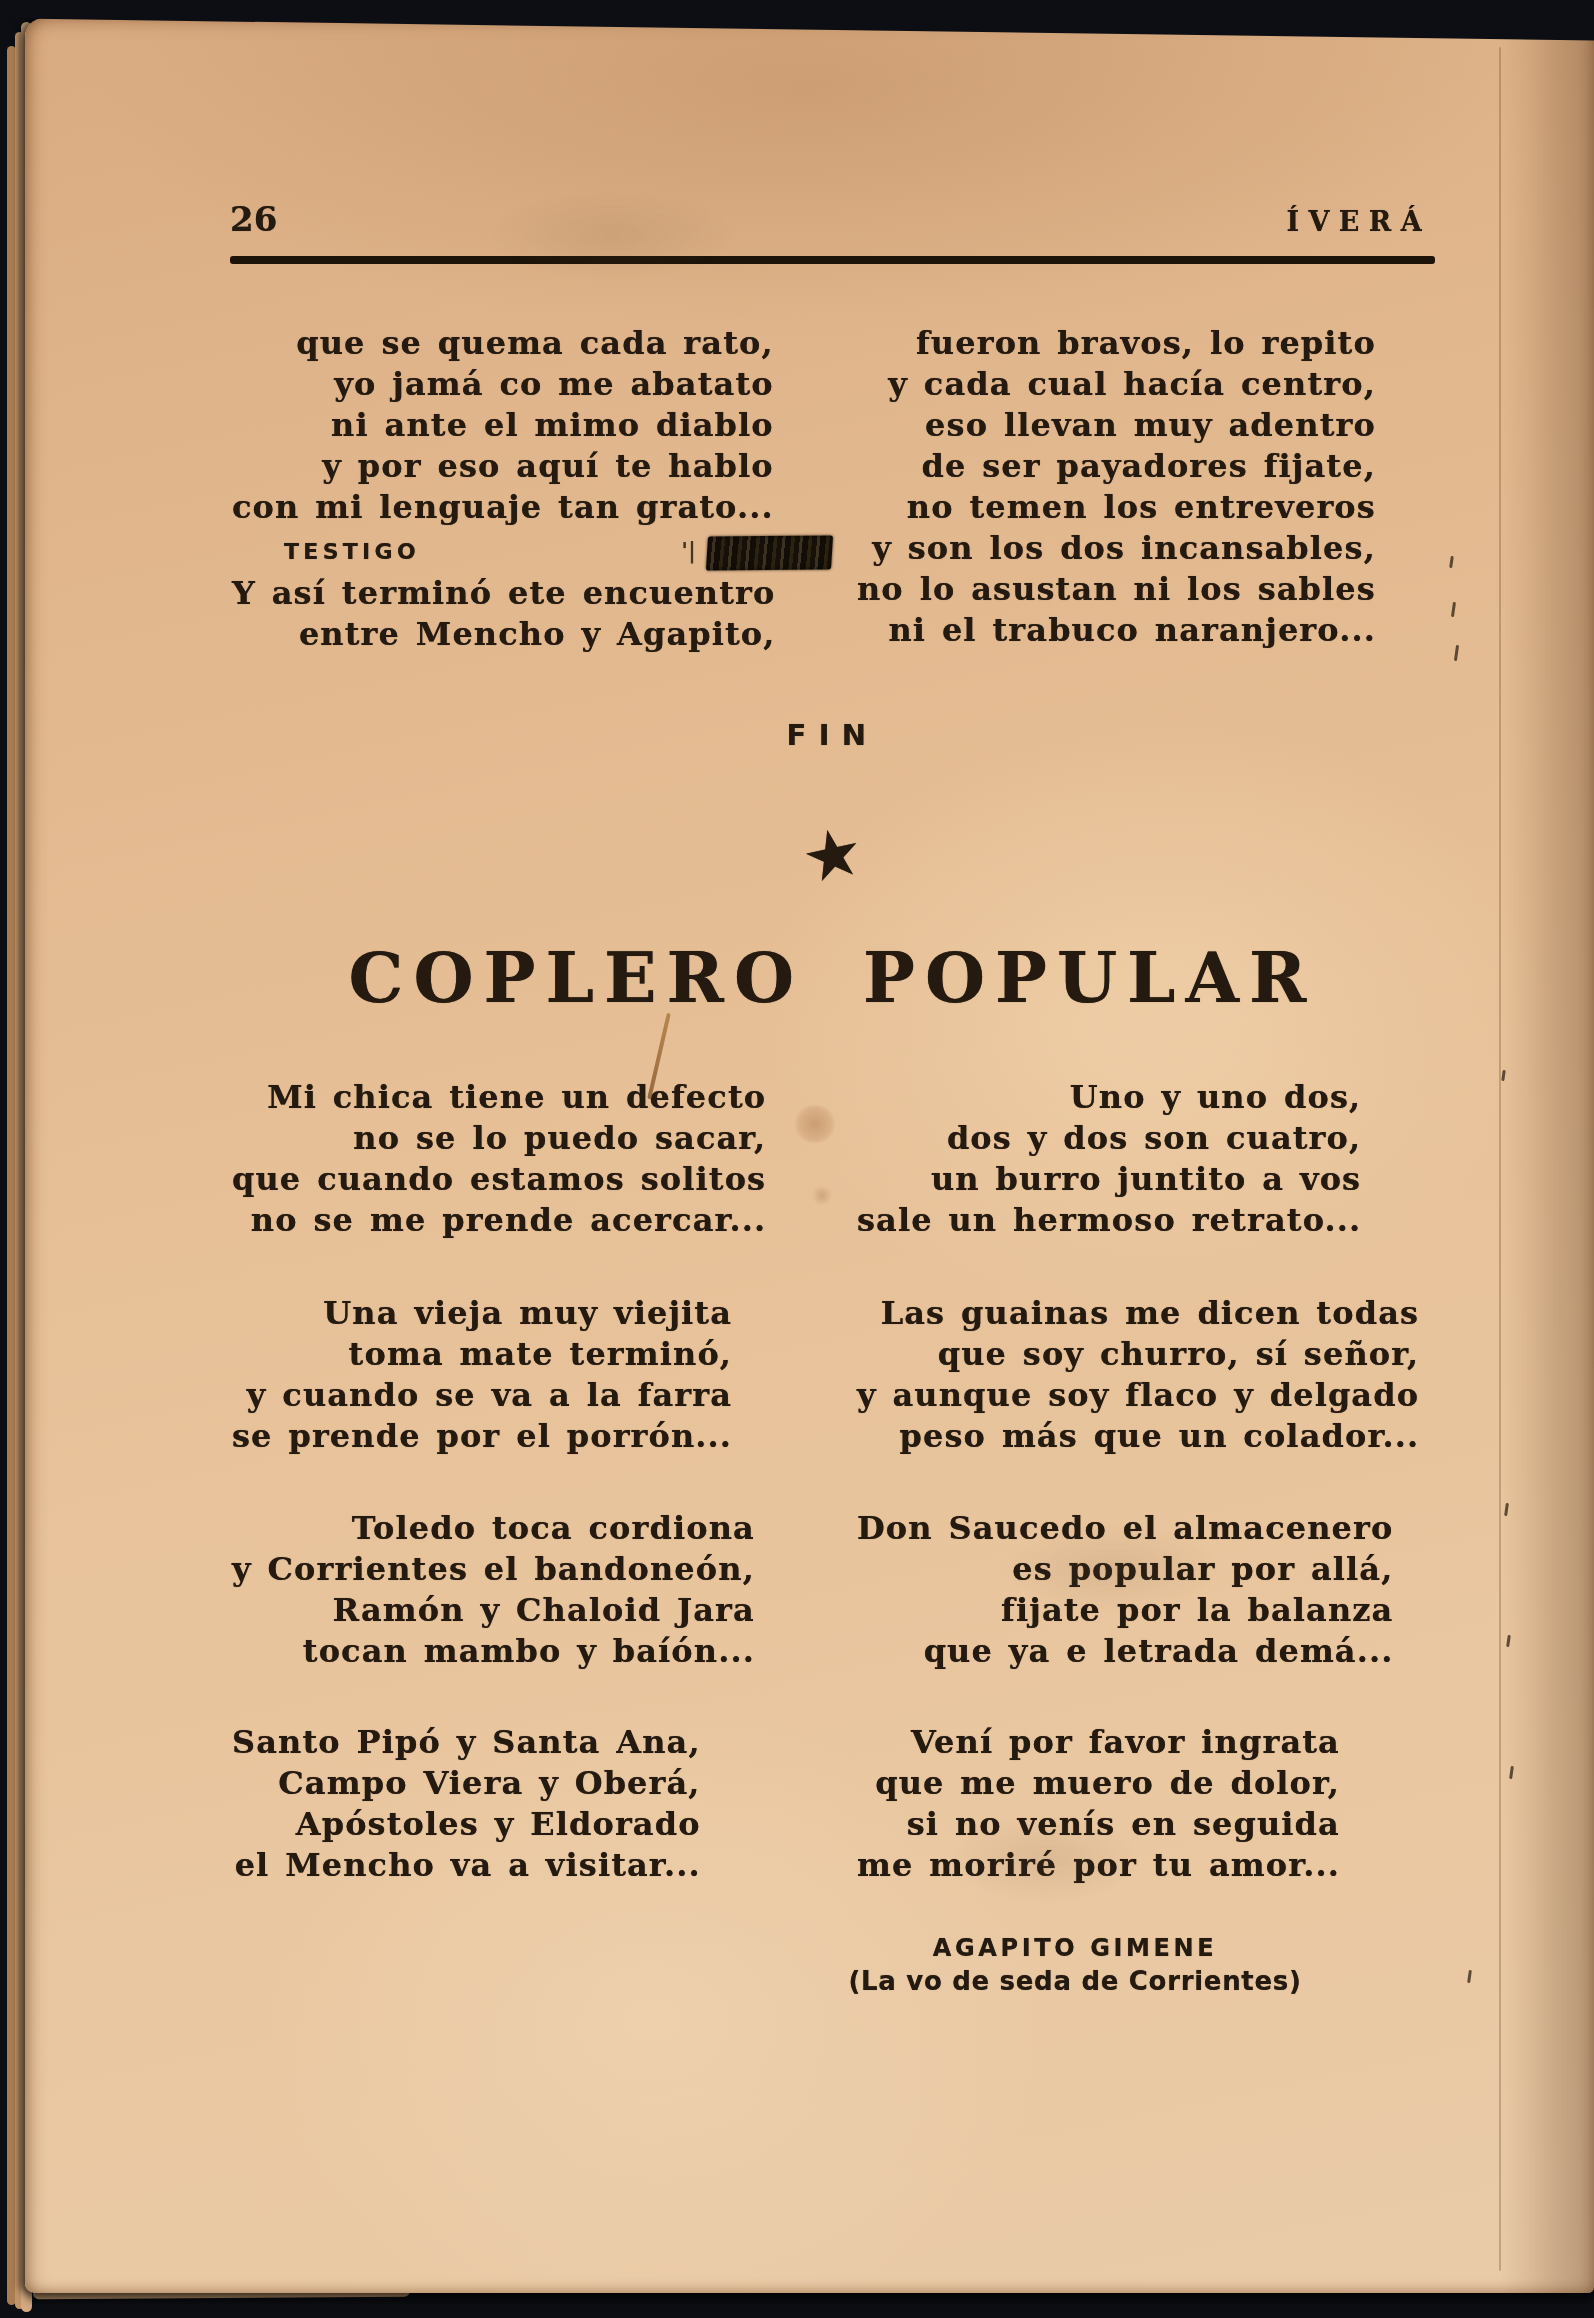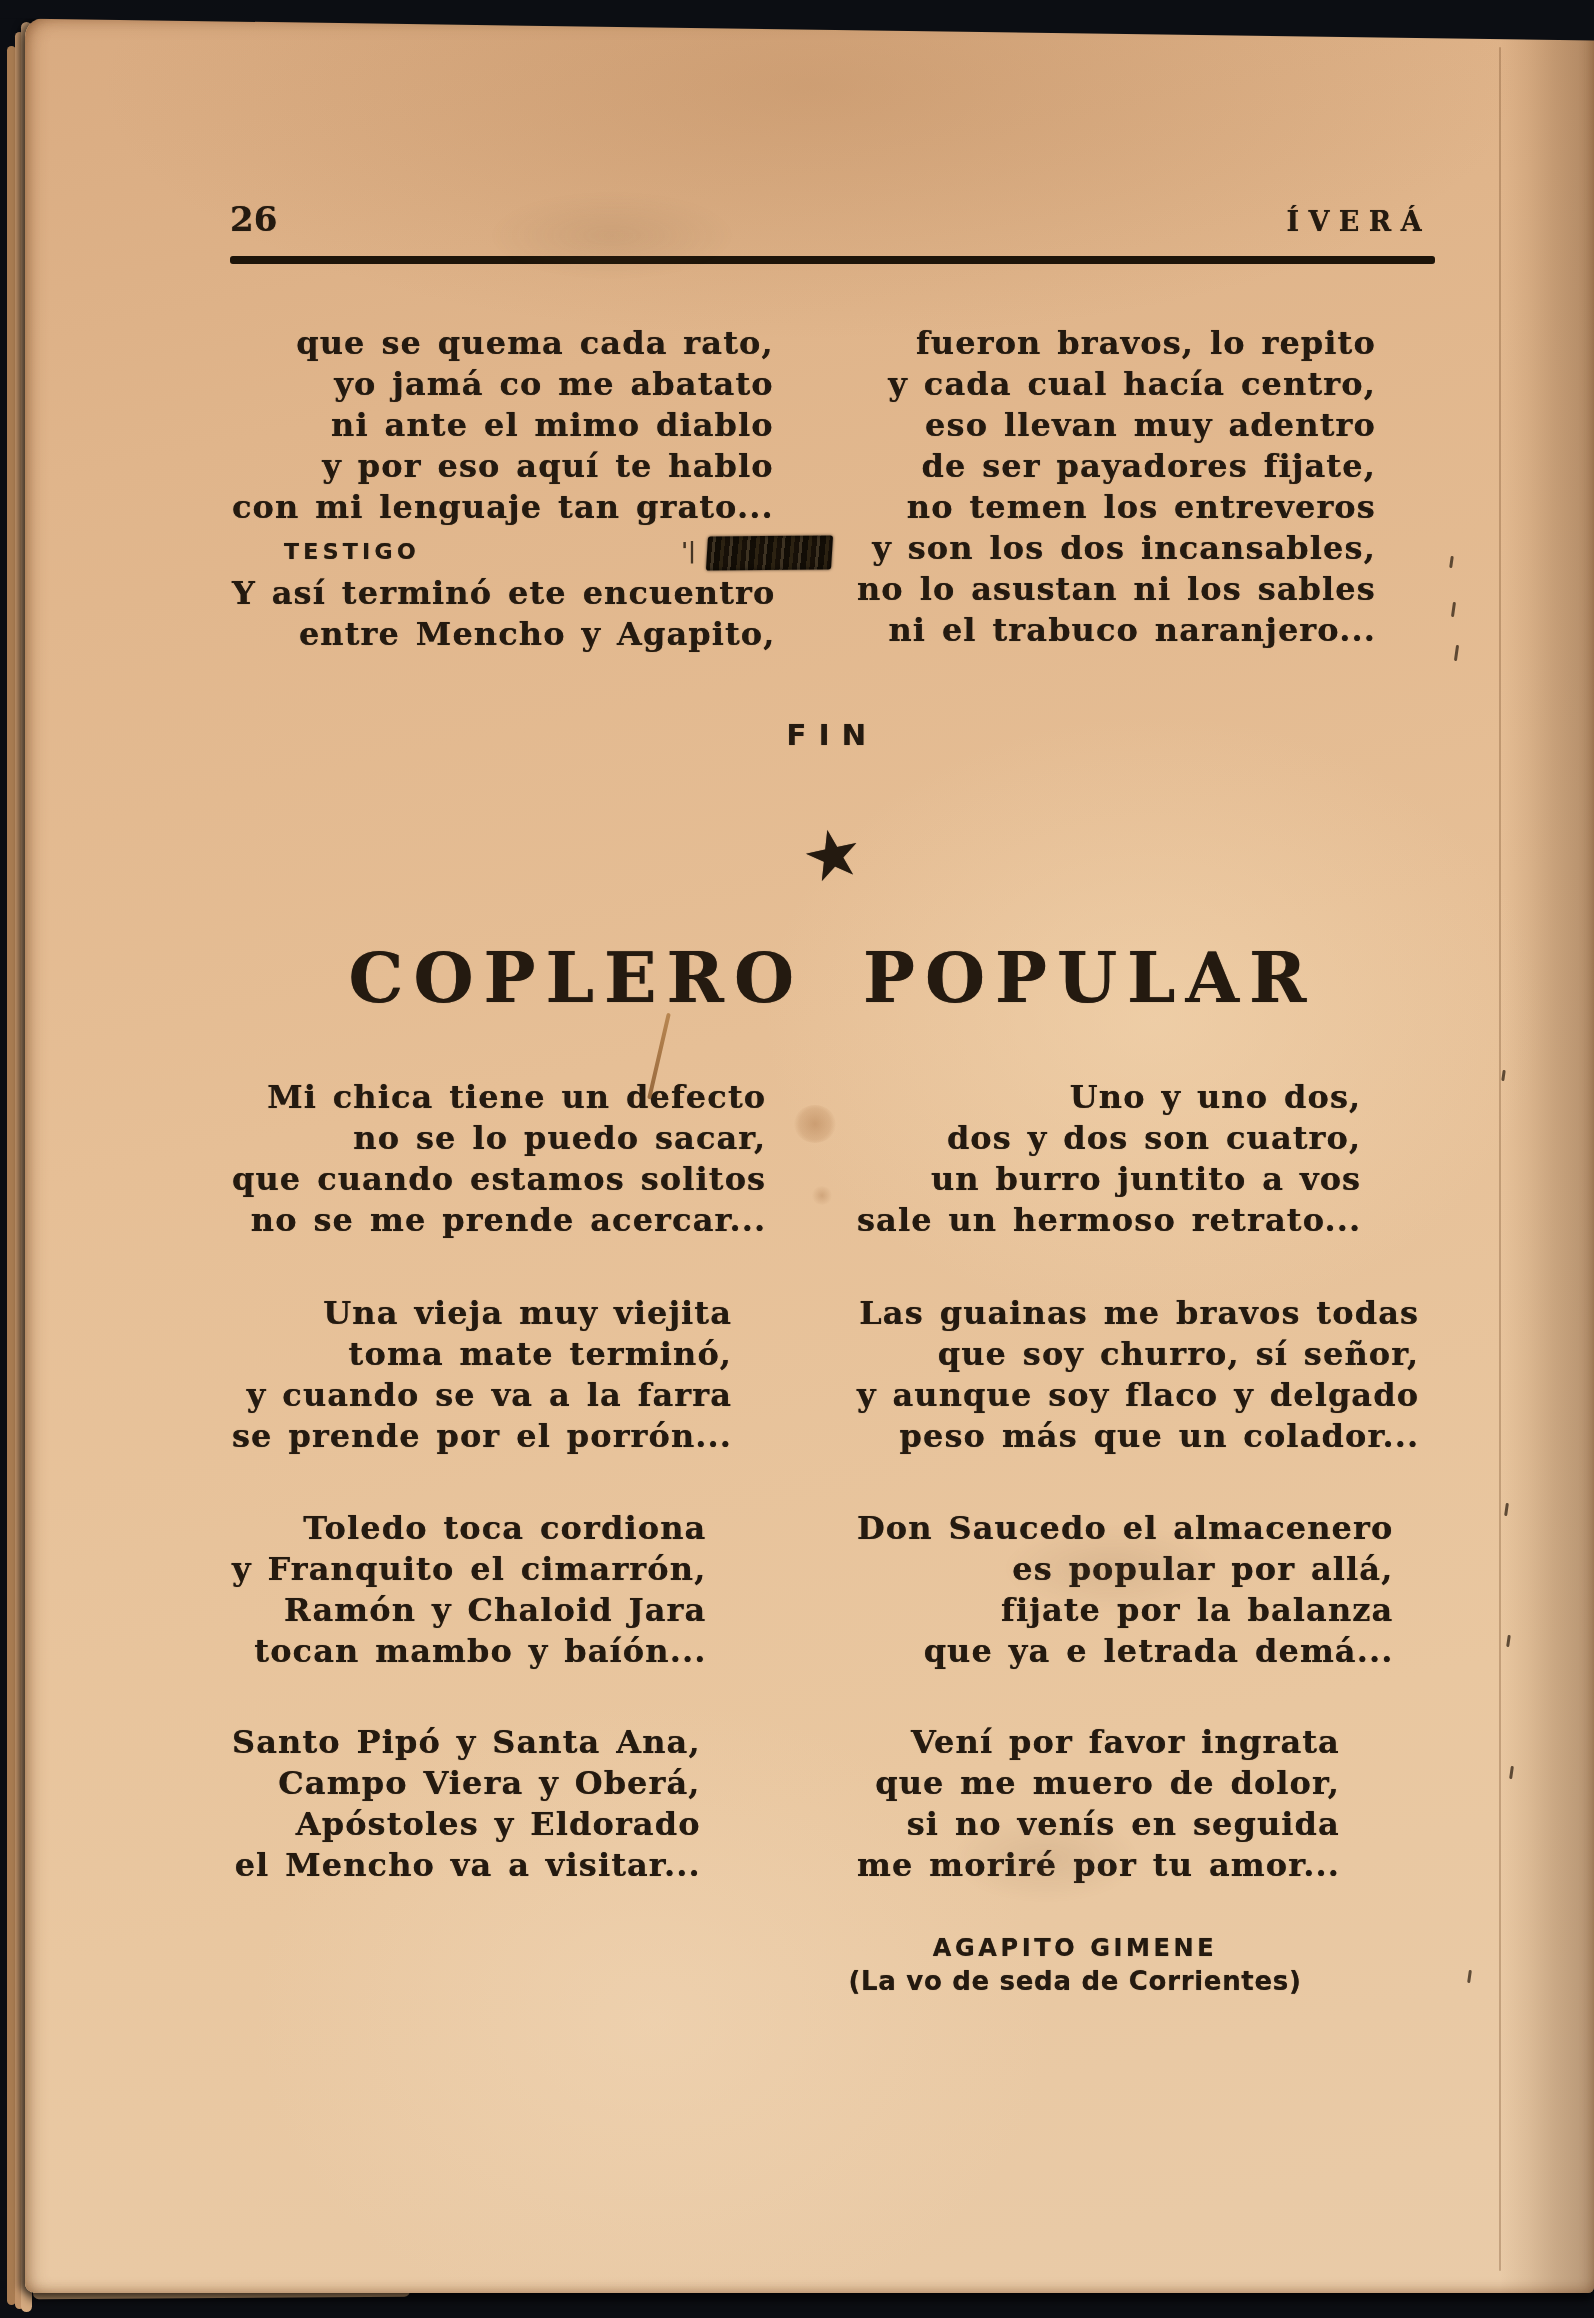--- a/index.html
+++ b/index.html
@@ -168,29 +168,29 @@
       <div class="vline ink">sale un hermoso retrato...</div>
     </div>
 
     <div class="stanza" style="left:207px;top:1275px;">
       <div class="vline ink">Una vieja muy viejita</div>
       <div class="vline ink">toma mate terminó,</div>
       <div class="vline ink">y cuando se va a la farra</div>
       <div class="vline ink">se prende por el porrón...</div>
     </div>
     <div class="stanza" style="left:832px;top:1275px;">
-      <div class="vline ink">Las guainas me bravos todas</div>
+      <div class="vline ink">Las guainas me dicen todas</div>
       <div class="vline ink">que soy churro, sí señor,</div>
       <div class="vline ink">y aunque soy flaco y delgado</div>
       <div class="vline ink">peso más que un colador...</div>
     </div>
 
     <div class="stanza" style="left:207px;top:1490px;">
       <div class="vline ink">Toledo toca cordiona</div>
-      <div class="vline ink">y Franquito el cimarrón,</div>
+      <div class="vline ink">y Corrientes el bandoneón,</div>
       <div class="vline ink">Ramón y Chaloid Jara</div>
       <div class="vline ink">tocan mambo y baíón...</div>
     </div>
     <div class="stanza" style="left:832px;top:1490px;">
       <div class="vline ink">Don Saucedo el almacenero</div>
       <div class="vline ink">es popular por allá,</div>
       <div class="vline ink">fijate por la balanza</div>
       <div class="vline ink">que ya e letrada demá...</div>
     </div>
 

